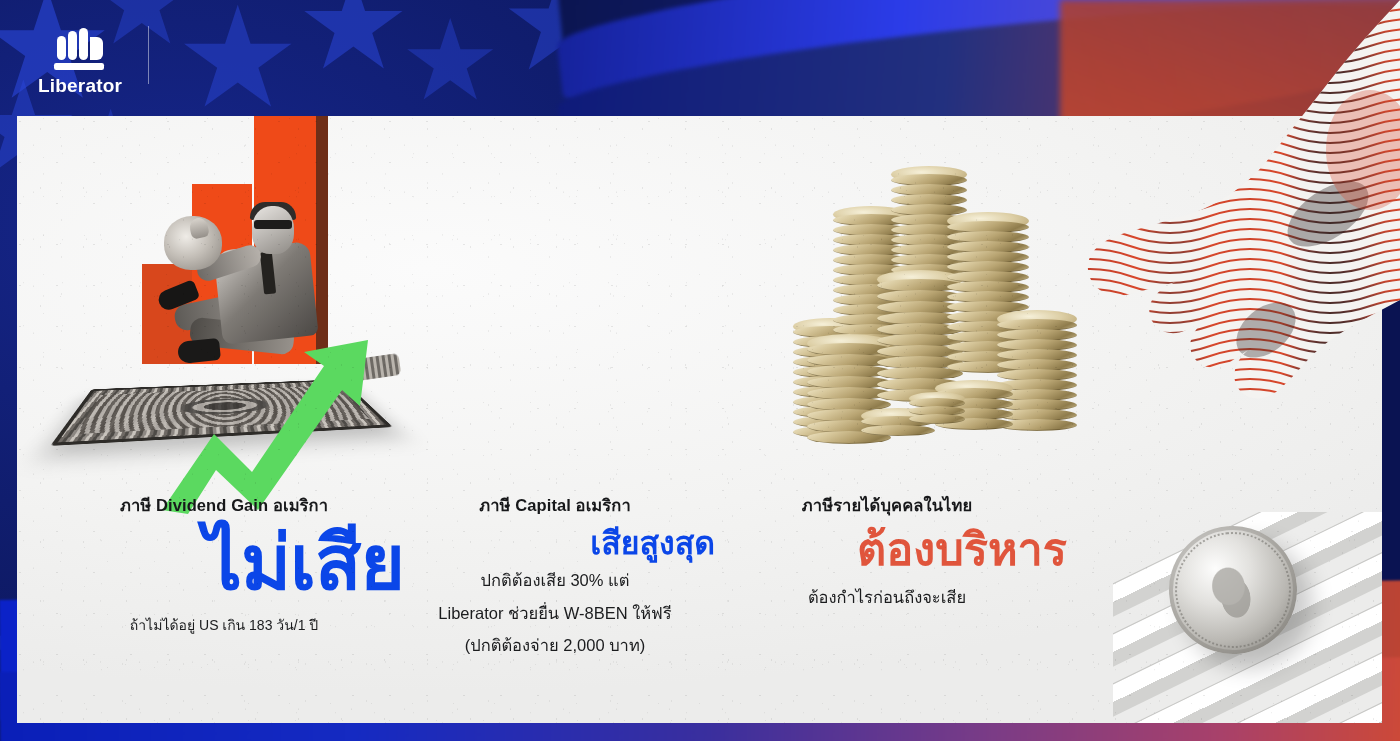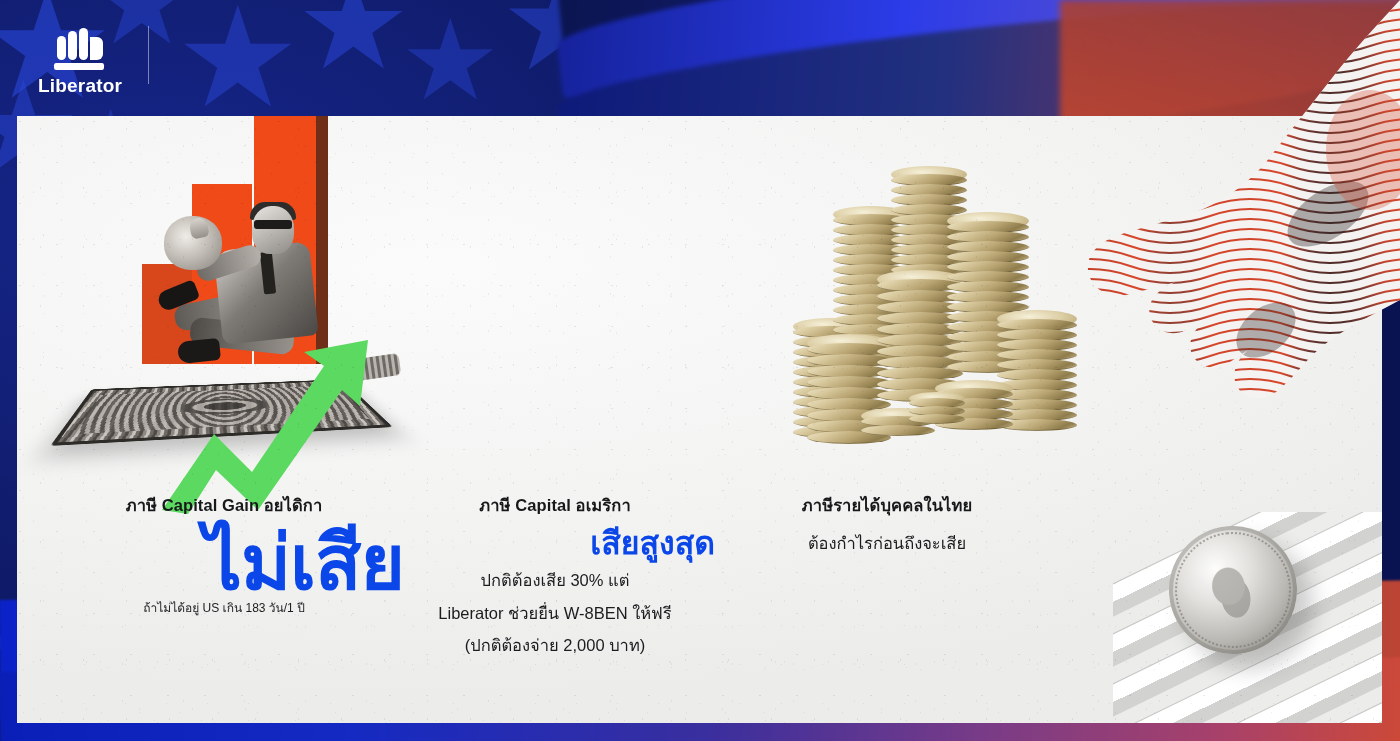--- a/index.html
+++ b/index.html
@@ -105,21 +105,21 @@
   .big.orange{ color: #e0553c; }
   .sub {
     font-size: 16.5px; color: #1b1c1e; line-height: 1.35; white-space: nowrap;
   }
   .sub b { font-weight: 400; }
 
   
   #col1 { left: 27px; width: 360px; }
   #col1 .kicker { margin-top: 376px; }
   #col1 .big { font-size: 76px; margin-top: 8px; letter-spacing: -1px; }
-  #col1 .sub { font-size: 12px; }
+  #col1 .sub { margin-top: 16px; font-size: 14px; }
 
   
   #col2 { left: 378px; width: 320px; }
   #col2 .kicker { margin-top: 376px; }
   #col2 .big.l1 { font-size: 32px; margin-top: 10px; }
   #col2 .big.l2 { font-size: 74px; margin-top: -2px; letter-spacing: -2px; }
   #col2 .sub { margin-top: 10px; }
 
   
   #col3 { left: 690px; width: 360px; }
@@ -323,21 +323,21 @@
         </div>
 
         <div class="arrow">
           <svg viewBox="0 0 230 200" width="230" height="200" aria-hidden="true">
             <path d="M8 196 L60 120 L98 158 L170 52 L150 38 L214 26 L206 92 L188 76 L104 196 L62 156 L34 200 Z" fill="#5bd960"></path>
           </svg>
         </div>
       </div>
 
       <div class="col-txt">
-        <div class="kicker">ภาษี Capital Gain อยไดิกา</div>
+        <div class="kicker">ภาษี Dividend Gain อเมริกา</div>
         <div class="big blue">ไม่เสีย</div>
         <div class="sub">ถ้าไม่ได้อยู่ US เกิน 183 วัน/1 ปี</div>
       </div>
     </div>
 
     <div class="col" id="col2">
 
       <div class="col-art" id="art2">
 
         <div class="cstack" style="left:6px; top:166px;  width:74px;">
@@ -478,20 +478,21 @@
         <div class="sub">ปกติต้องเสีย 30% แต่</div>
         <div class="sub"><b>Liberator ช่วยยื่น W-8BEN ให้ฟรี</b></div>
         <div class="sub">(ปกติต้องจ่าย 2,000 บาท)</div>
       </div>
     </div>
 
     <div class="col" id="col3">
 
       <div class="col-txt">
         <div class="kicker">ภาษีรายได้บุคคลในไทย</div>
+        <div class="big orange l1">ต้องบริหาร</div>
         <div class="sub">ต้องกำไรก่อนถึงจะเสีย</div>
       </div>
     </div>
 
     <div class="stairs">
       <div class="step" style="top:12px;"></div>
       <div class="step" style="top:62px;"></div>
       <div class="step" style="top:112px;"></div>
       <div class="step" style="top:162px;"></div>
       <div class="step" style="top:212px;"></div>

